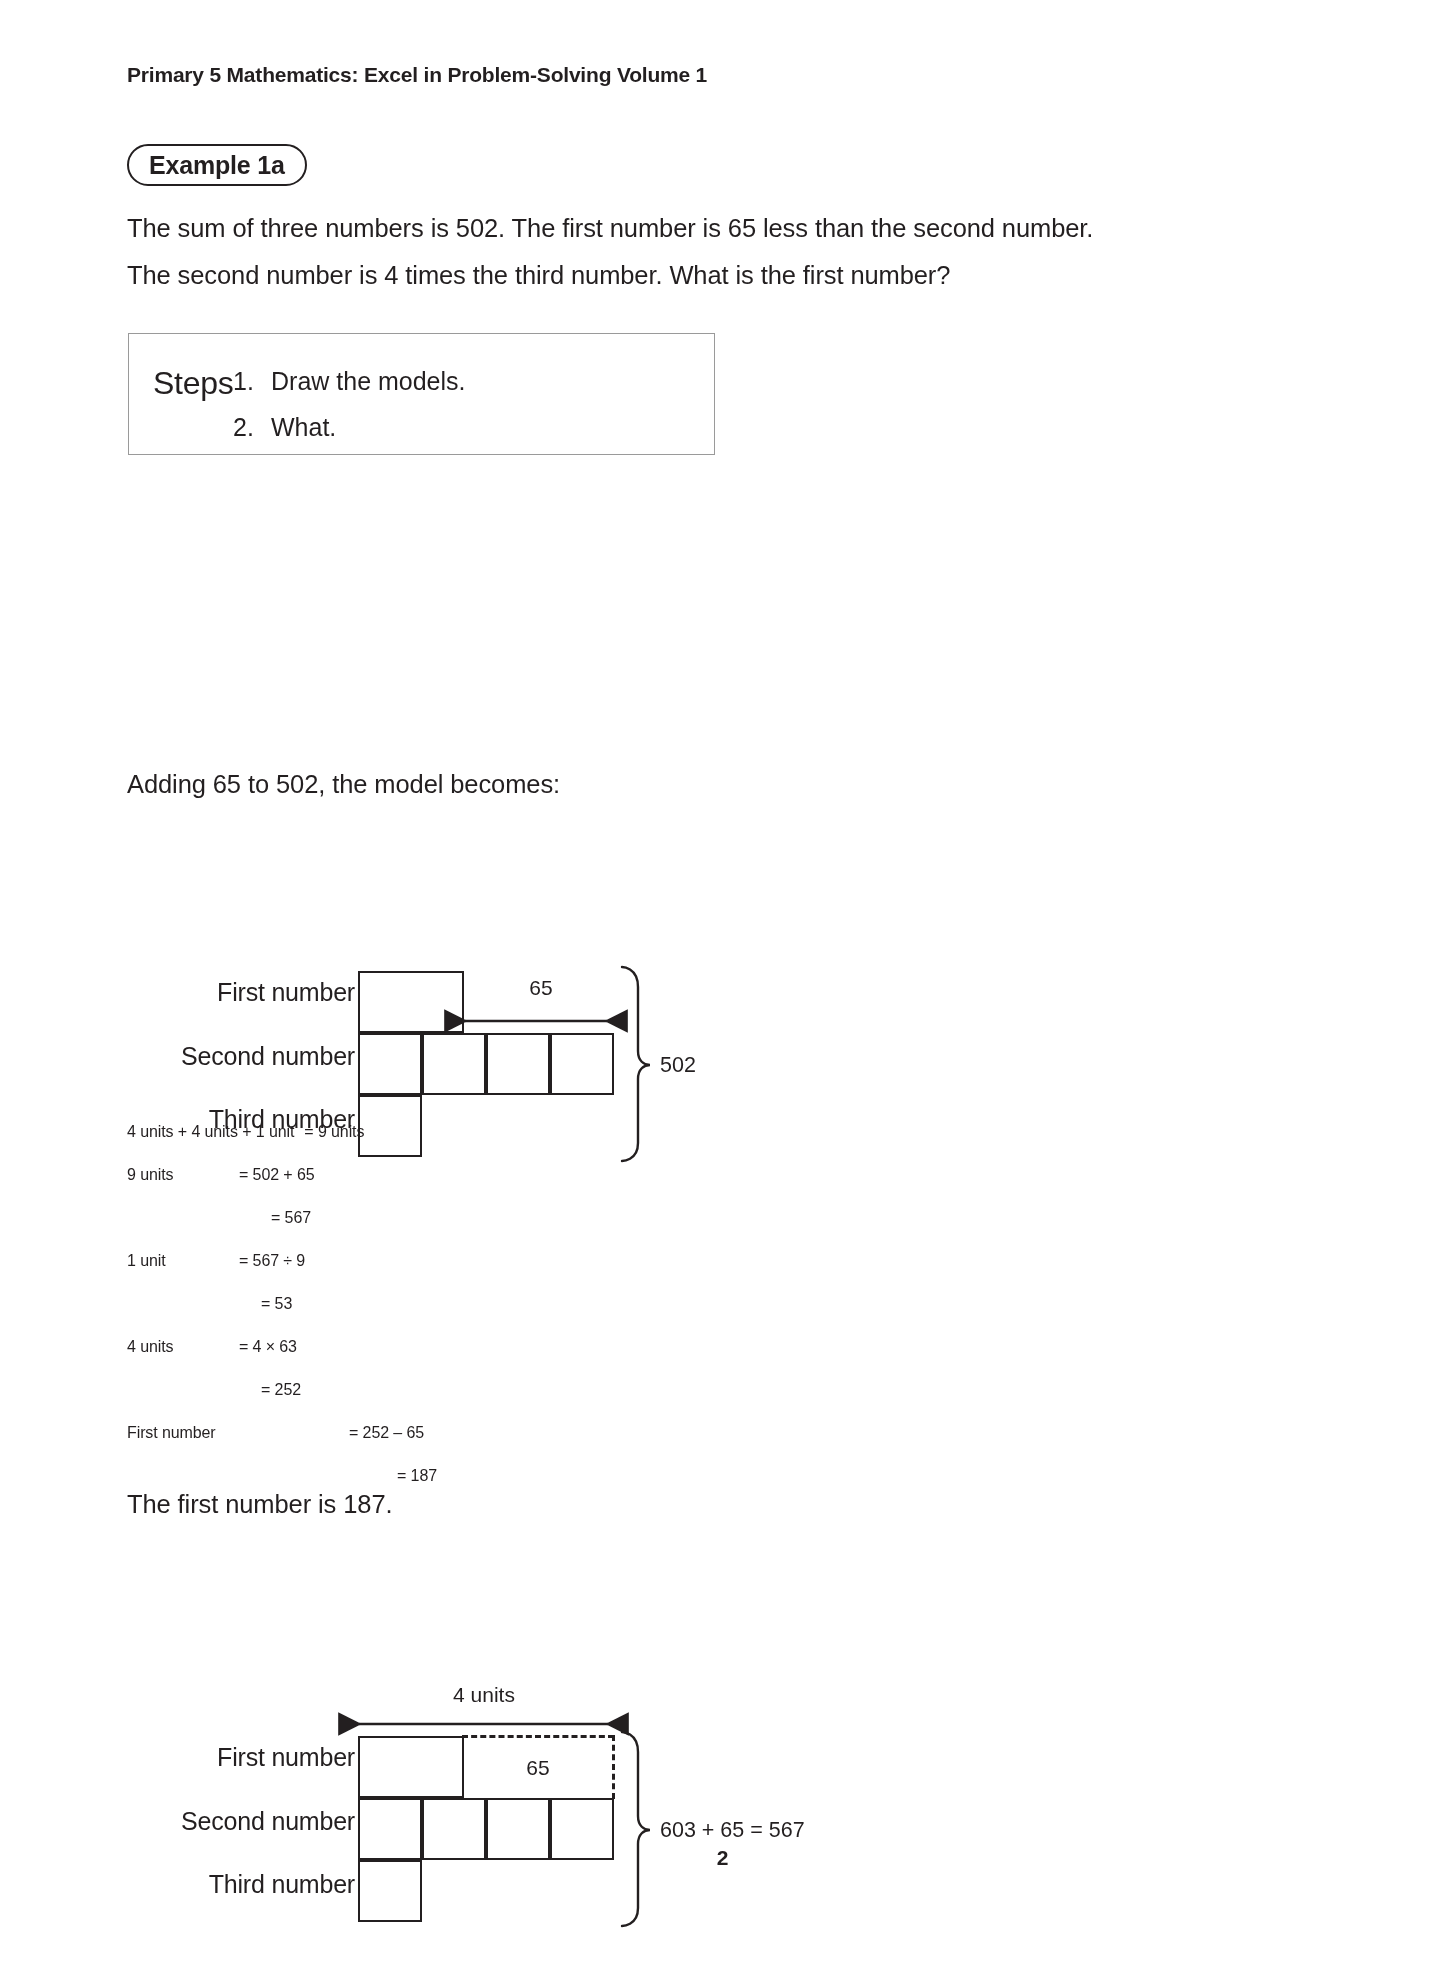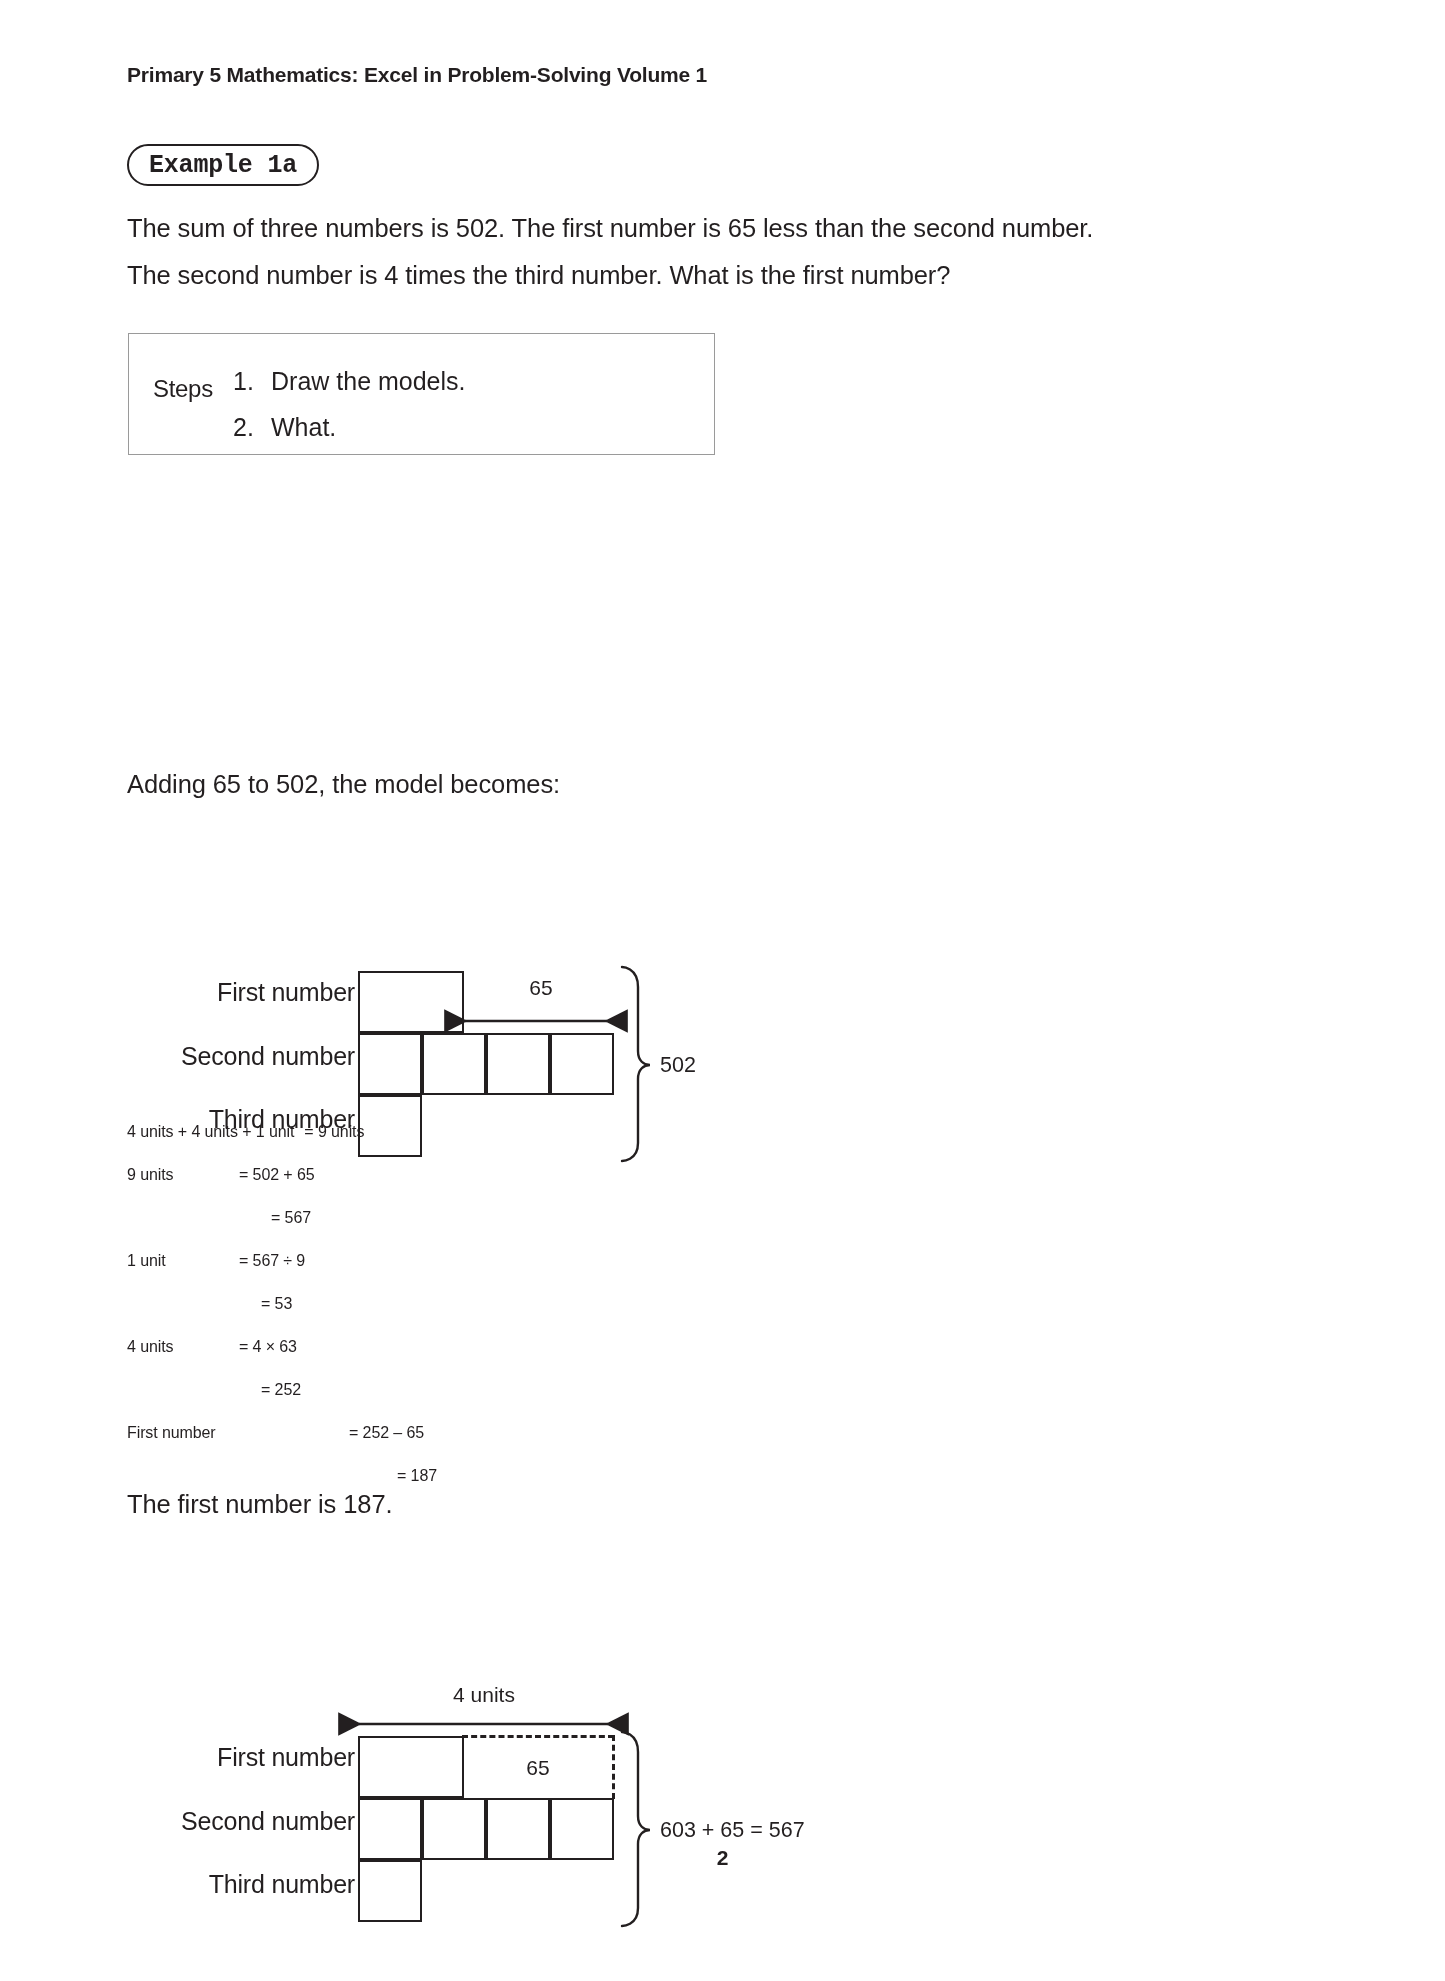--- a/index.html
+++ b/index.html
@@ -43,21 +43,20 @@
     padding: 0 20px;
     display: flex;
     align-items: center;
     justify-content: center;
     border: 2.5px solid #231f20;
     border-radius: 22px;
     font-size: 25px;
     font-weight: bold;
     letter-spacing: -0.2px;
     box-sizing: border-box;
-    font-family: Liberation Mono, monospace;
   }
 
   
   .problem {
     position: absolute;
     left: 127px;
     top: 205px;
     width: 1180px;
     font-size: 25.5px;
     line-height: 47px;
@@ -71,22 +70,22 @@
     left: 128px;
     top: 333px;
     width: 587px;
     height: 122px;
     border: 1.5px solid #9a9a9a;
     box-sizing: border-box;
   }
   .steps-label {
     position: absolute;
     left: 24px;
-    top: 41px;
-    font-size: 24px;
+    top: 31px;
+    font-size: 32px;
     letter-spacing: -0.3px;
   }
   .steps-list {
     position: absolute;
     left: 104px;
     top: 24px;
     font-size: 25px;
     line-height: 46px;
   }
   .steps-list .row { display: flex; white-space: nowrap; }

